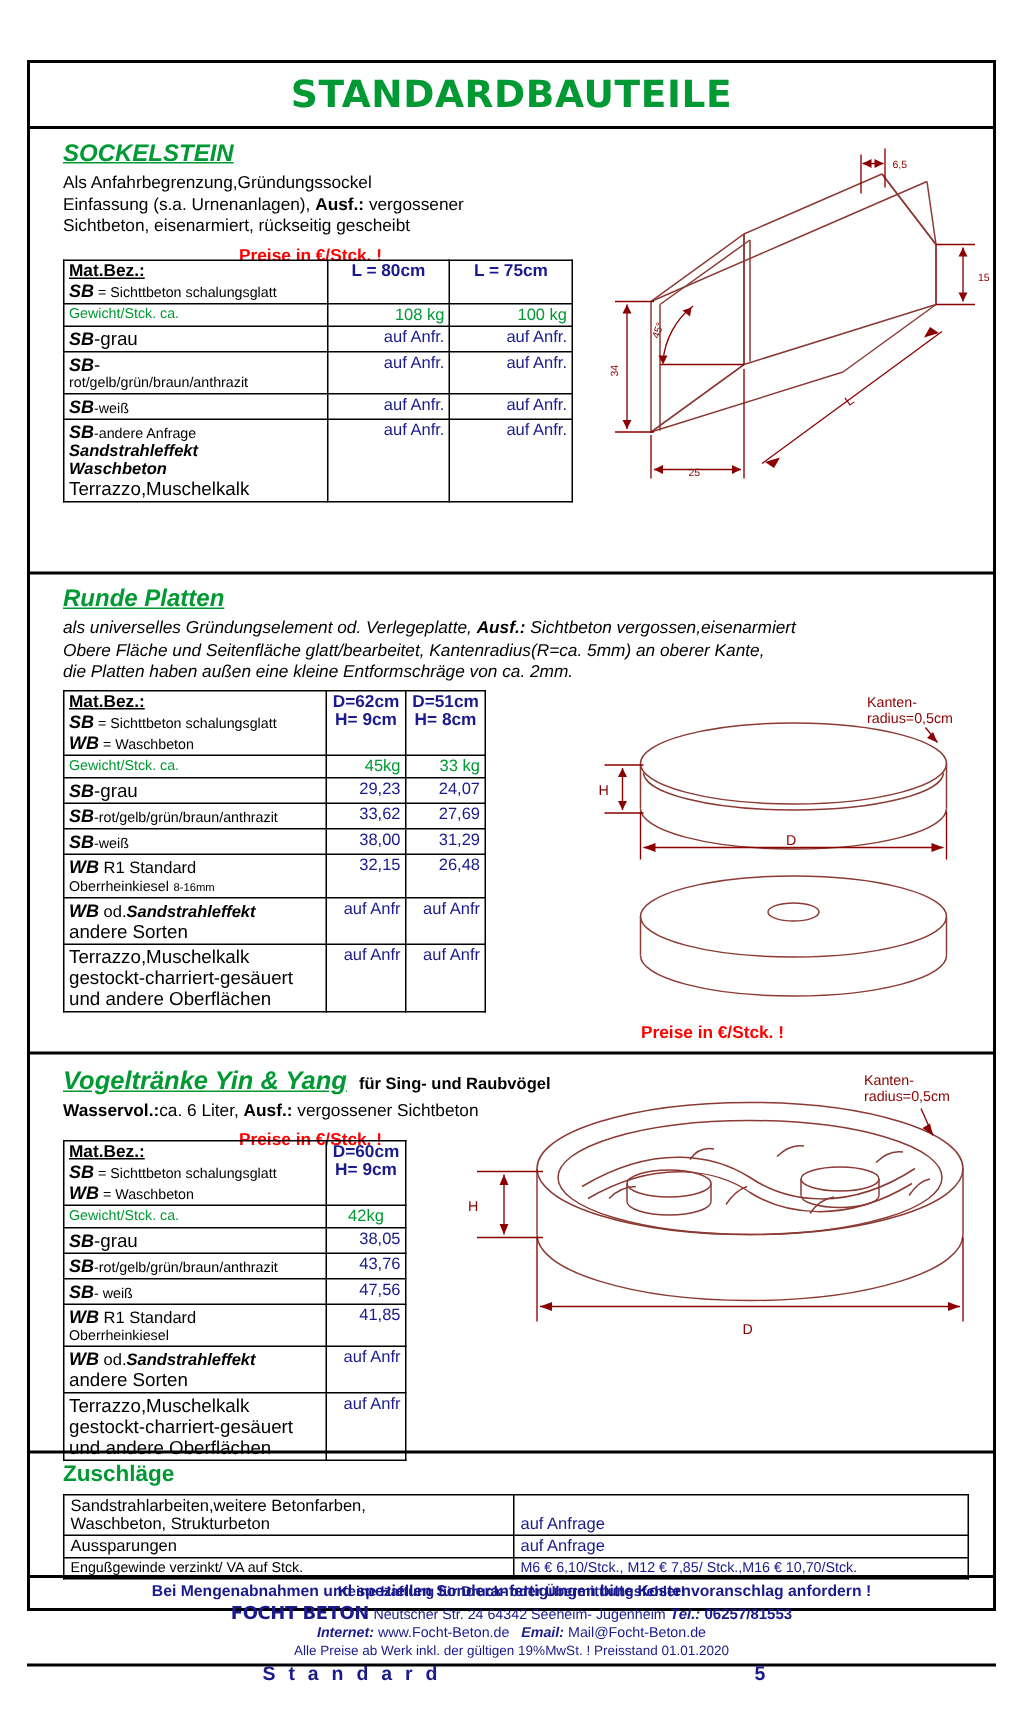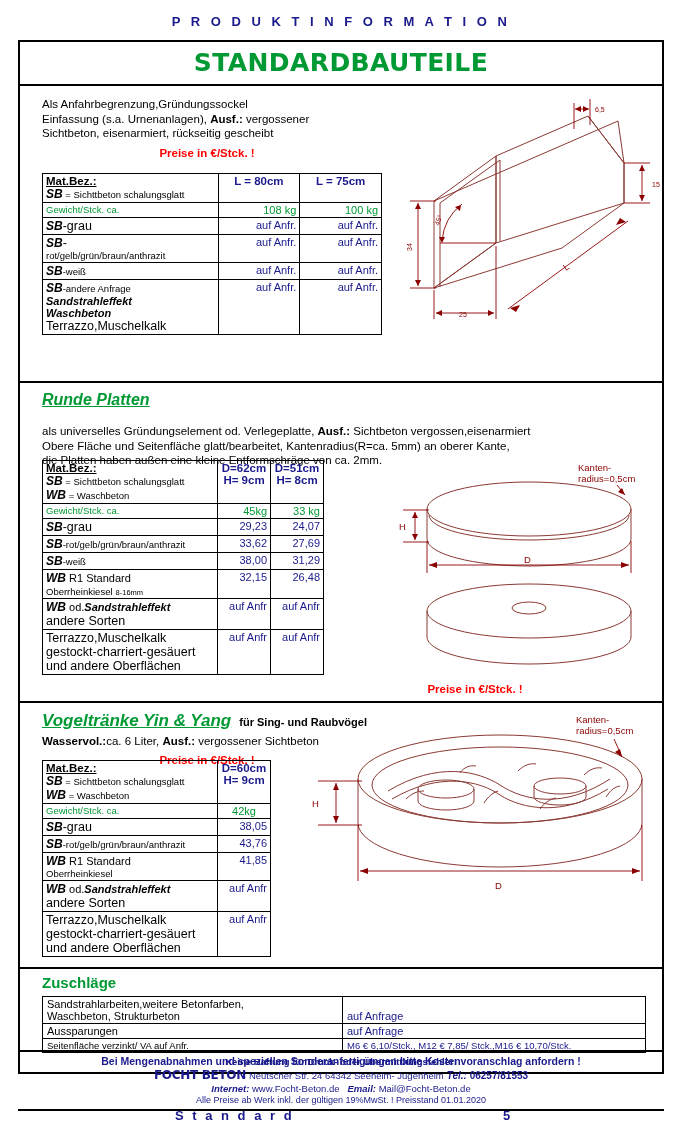--- a/index.html
+++ b/index.html
@@ -138,31 +138,33 @@
     color:#1a1a8c; font-weight:bold; font-size:13px;
   }
   .pagebar .nm { position:absolute; left:175px; letter-spacing:2.5px; }
   .pagebar .pn { position:absolute; left:503px; }
 </style>
 </head>
 <body>
 
 <div class="page">
 
-  <div class="produktinfo">P R O D U K T I N F O R M A T I O N</div>
 
   <div class="frame">
 
     <div class="title-band">
       <span class="t">STANDARDBAUTEILE</span>
     </div>
 
     <div class="section" style="height:297px;">
 
       <div style="position:absolute; left:22px; top:8px;">
+        <div>
+          <span class="sec-head">SOCKELSTEIN</span>
+        </div>
         <div class="desc" style="margin-top:3px;">
           <div>Als Anfahrbegrenzung,Gründungssockel</div>
           <div><span>Einfassung (s.a. Urnenanlagen), </span><b>Ausf.:</b><span> vergossener</span></div>
           <div>Sichtbeton, eisenarmiert, rückseitig gescheibt</div>
         </div>
         <div style="text-align:center; width:330px; margin-top:2px;">
           <span class="preise">Preise in €/Stck. !</span>
         </div>
       </div>
 
@@ -292,21 +294,21 @@
         </svg>
       </div>
     </div>
 
     <div class="section" style="height:320px;">
 
       <div style="position:absolute; left:22px; top:8px;">
         <div>
           <span class="sec-head">Runde Platten</span>
         </div>
-        <div class="desc" style="margin-top:15px;">
+        <div class="desc" style="margin-top:3px;font-style:italic;">
           <div><span>als universelles Gründungselement od. Verlegeplatte, </span><b>Ausf.:</b><span> Sichtbeton vergossen,eisenarmiert</span></div>
           <div>Obere Fläche und Seitenfläche glatt/bearbeitet, Kantenradius(R=ca. 5mm) an oberer Kante,</div>
           <div>die Platten haben außen eine kleine Entformschräge von ca. 2mm.</div>
         </div>
       </div>
 
       <table class="pt" style="position:absolute; left:22px; top:77px; width:282px;">
         <tbody>
             <tr>
           <td class="lbl" style="width:176px;">
@@ -453,20 +455,24 @@
           <td class="lbl sm" style="color:#009933;">Gewicht/Stck. ca.</td>
           <td class="num green" style="text-align:center;">42kg</td>
         </tr>
         <tr>
           <td class="lbl"><span class="sb">SB</span><span class="lg">-grau</span></td>
           <td class="num">38,05</td>
         </tr>
         <tr>
           <td class="lbl"><span class="sb">SB</span><span class="sm">-rot/gelb/grün/braun/anthrazit</span></td>
           <td class="num">43,76</td>
+        </tr>
+        <tr>
+          <td class="lbl"><span class="sb">SB</span><span class="sm">- weiß</span></td>
+          <td class="num">47,56</td>
         </tr>
         <tr>
           <td class="lbl">
             <div><span class="sb">WB</span><span class="md"> R1 Standard</span></div>
             <div class="sm">Oberrheinkiesel</div>
           </td>
           <td class="num">41,85</td>
         </tr>
         <tr>
           <td class="lbl">
@@ -557,21 +563,21 @@
             <div>Sandstrahlarbeiten,weitere Betonfarben,</div>
             <div>Waschbeton, Strukturbeton</div>
           </td>
           <td class="r" style="vertical-align:bottom;">auf Anfrage</td>
         </tr>
         <tr>
           <td class="l">Aussparungen</td>
           <td class="r">auf Anfrage</td>
         </tr>
         <tr>
-          <td class="l sm">Seitenfläche verzinkt/ VA auf Anfr.</td>
+          <td class="l sm">Engußgewinde verzinkt/ VA auf Stck.</td>
           <td class="r sm">M6   € 6,10/Stck., M12  € 7,85/ Stck.,M16  € 10,70/Stck.</td>
         </tr>
       </tbody>
         </table>
       <div class="haftung" style="position:absolute; left:0; top:82px; width:642px;">Keine Haftung für Druck- oder Übermittlungsfehler!</div>
     </div>
 
   </div>
 
   <div class="footer">

